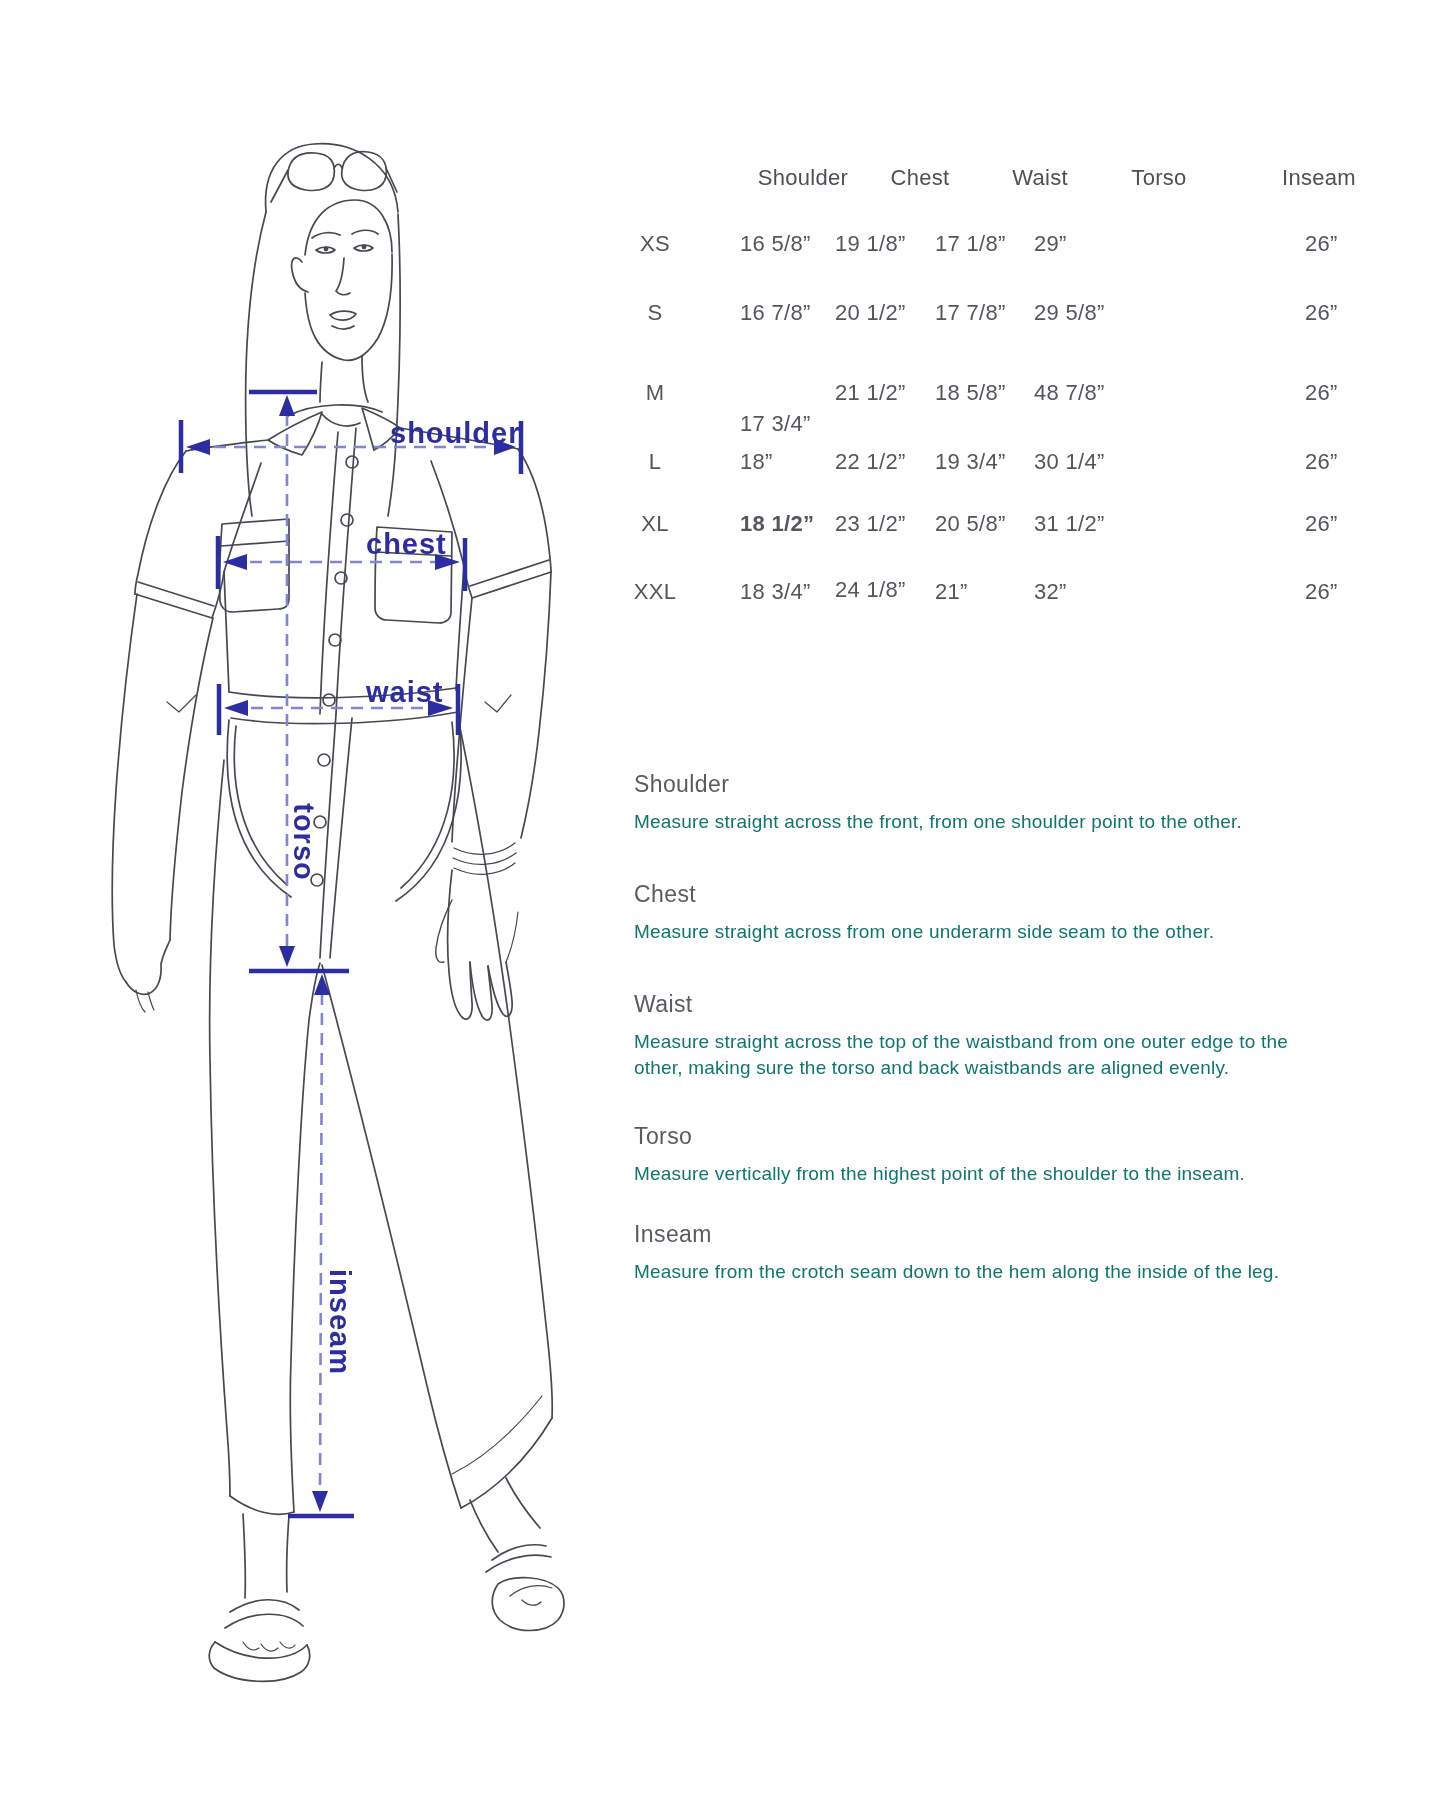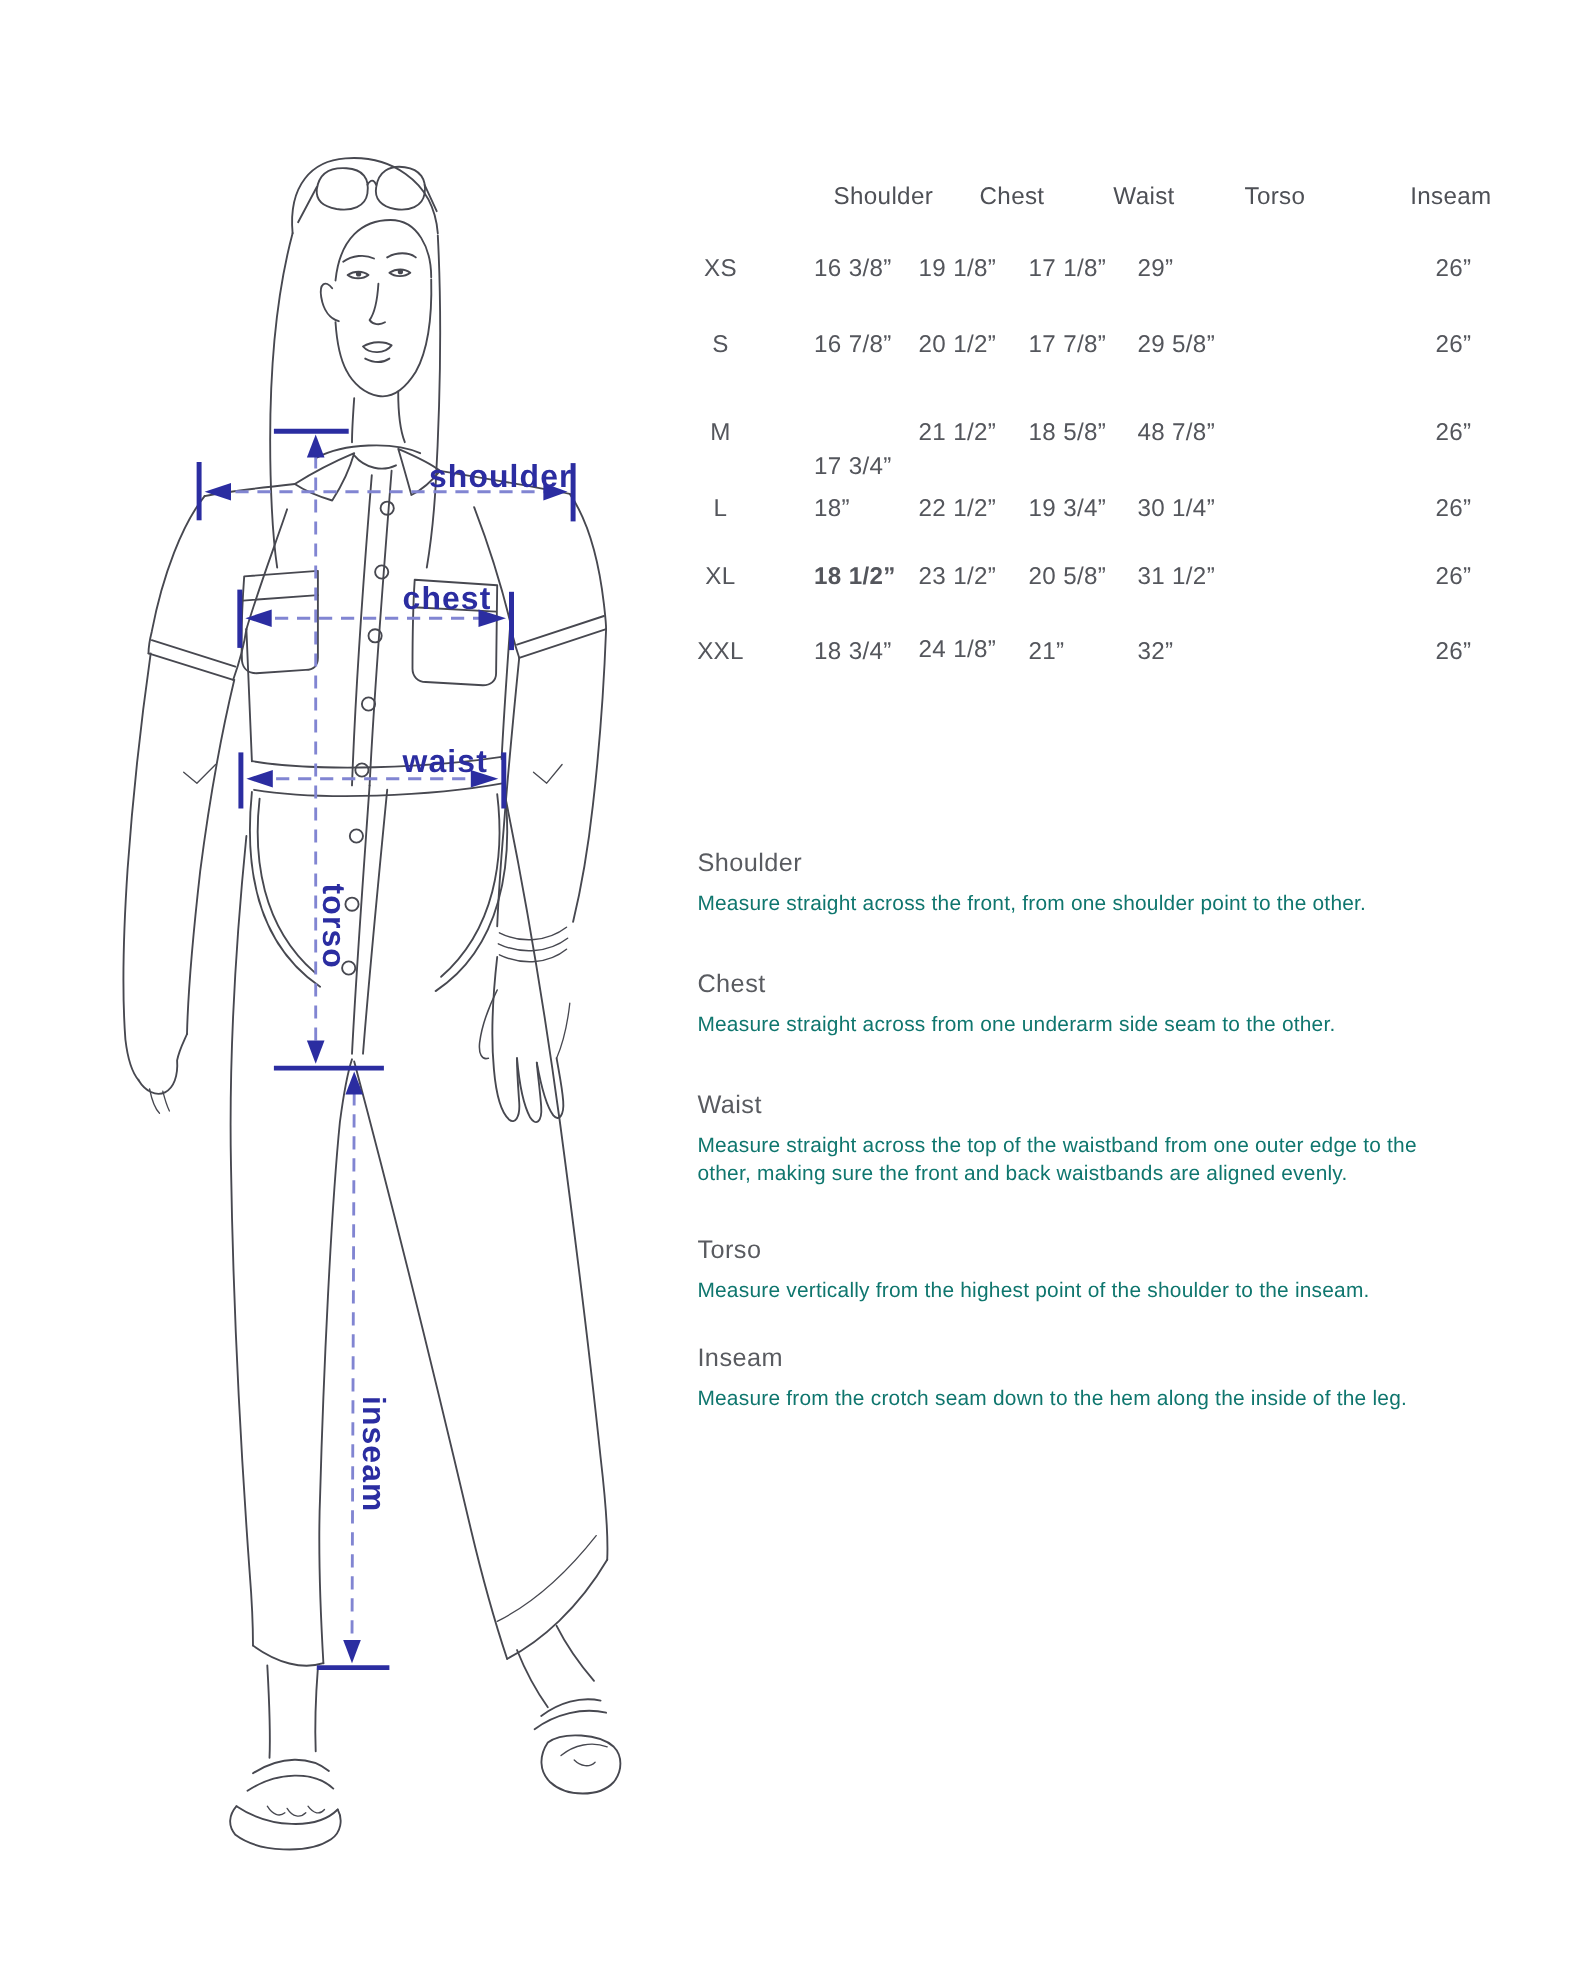--- a/index.html
+++ b/index.html
@@ -196,21 +196,21 @@
     </g>
   </svg>
 
   <div class="size-table">
       <div class="cell col-header" style="left: 723px; top: 165px; width: 160px;">Shoulder</div>
       <div class="cell col-header" style="left: 840px; top: 165px; width: 160px;">Chest</div>
       <div class="cell col-header" style="left: 960px; top: 165px; width: 160px;">Waist</div>
       <div class="cell col-header" style="left: 1079px; top: 165px; width: 160px;">Torso</div>
       <div class="cell col-header" style="left: 1239px; top: 165px; width: 160px;">Inseam</div>
       <div class="cell size-label" style="left: 595px; top: 231px; width: 120px;">XS</div>
-      <div class="cell" style="left: 740px; top: 231px;">16 3/8”</div>
+      <div class="cell" style="left: 740px; top: 231px;">16 5/8”</div>
       <div class="cell" style="left: 835px; top: 231px;">19 1/8”</div>
       <div class="cell" style="left: 935px; top: 231px;">17 1/8”</div>
       <div class="cell" style="left: 1034px; top: 231px;">29”</div>
       <div class="cell" style="left: 1305px; top: 231px;">26”</div>
       <div class="cell size-label" style="left: 595px; top: 300px; width: 120px;">S</div>
       <div class="cell" style="left: 740px; top: 300px;">16 7/8”</div>
       <div class="cell" style="left: 835px; top: 300px;">20 1/2”</div>
       <div class="cell" style="left: 935px; top: 300px;">17 7/8”</div>
       <div class="cell" style="left: 1034px; top: 300px;">29 5/8”</div>
       <div class="cell" style="left: 1305px; top: 300px;">26”</div>
@@ -244,21 +244,21 @@
       <div class="def-block" style="top: 771px;">
         <div class="def-term">Shoulder</div>
         <p class="def-desc">Measure straight across the front, from one shoulder point to the other.</p>
       </div>
       <div class="def-block" style="top: 881px;">
         <div class="def-term">Chest</div>
         <p class="def-desc">Measure straight across from one underarm side seam to the other.</p>
       </div>
       <div class="def-block" style="top: 991px;">
         <div class="def-term">Waist</div>
-        <p class="def-desc">Measure straight across the top of the waistband from one outer edge to the other, making sure the front and back waistbands are aligned evenly.</p>
+        <p class="def-desc">Measure straight across the top of the waistband from one outer edge to the other, making sure the torso and back waistbands are aligned evenly.</p>
       </div>
       <div class="def-block" style="top: 1123px;">
         <div class="def-term">Torso</div>
         <p class="def-desc">Measure vertically from the highest point of the shoulder to the inseam.</p>
       </div>
       <div class="def-block" style="top: 1221px;">
         <div class="def-term">Inseam</div>
         <p class="def-desc">Measure from the crotch seam down to the hem along the inside of the leg.</p>
       </div>
     </div>

